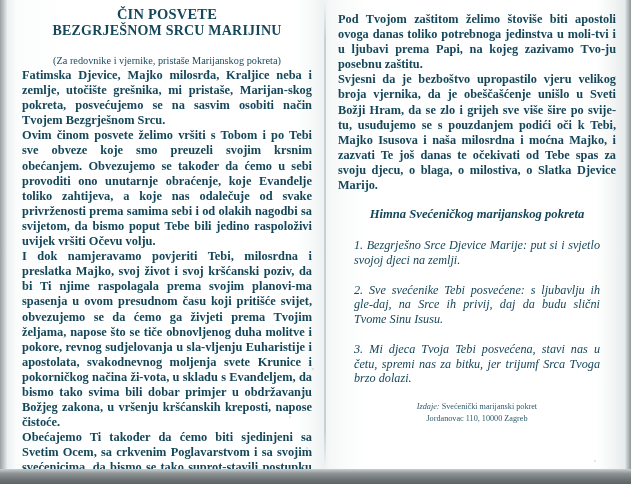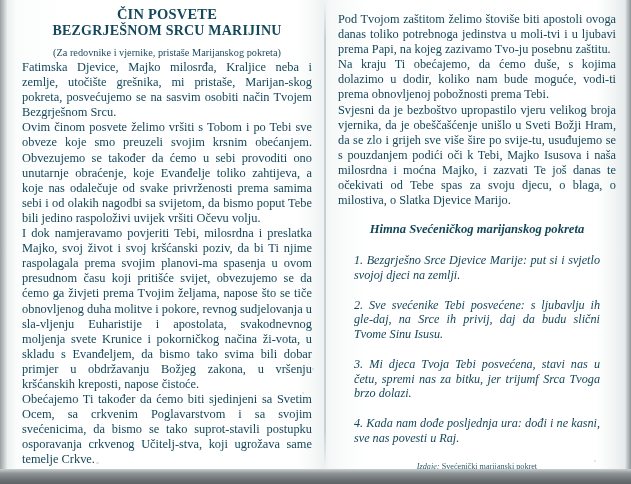--- a/index.html
+++ b/index.html
@@ -104,26 +104,26 @@
   }
   .title-2 {
     font-size: 14px;
     line-height: 17px;
   }
   .subtitle {
     color: #1b4b5e;
     text-align: center;
     font-size: 10.3px;
     line-height: 14px;
-    margin-top: 7px;
+    margin-top: 15px;
   }
 
   .body-par {
     color: #15475a;
-    font-weight: normal;
+    font-weight: bold;
     font-size: 12.4px;
     line-height: 15.1px;
     text-align: justify;
     text-justify: inter-word;
     margin: 0;
     -webkit-hyphens: manual;
     hyphens: manual;
   }
   .col-left .body-par { margin-top: 0px; }
 
@@ -194,33 +194,31 @@
 
         <p class="body-par">I dok namjeravamo povjeriti Tebi, milosrdna i preslatka Majko, svoj život i svoj kršćanski poziv, da bi Ti njime raspolagala prema svojim planovi-ma spasenja u ovom presudnom času koji pritišće svijet, obvezujemo se da ćemo ga živjeti prema Tvojim željama, napose što se tiče obnovljenog duha molitve i pokore, revnog sudjelovanja u sla-vljenju Euharistije i apostolata, svakodnevnog moljenja svete Krunice i pokorničkog načina ži-vota, u skladu s Evanđeljem, da bismo tako svima bili dobar primjer u obdržavanju Božjeg zakona, u vršenju kršćanskih kreposti, napose čistoće.</p>
 
         <p class="body-par">Obećajemo Ti također da ćemo biti sjedinjeni sa Svetim Ocem, sa crkvenim Poglavarstvom i sa svojim svećenicima, da bismo se tako suprot-stavili postupku osporavanja crkvenog Učitelj-stva, koji ugrožava same temelje Crkve.</p>
       </div>
 
       <div class="col col-right">
 
         <p class="body-par">Pod Tvojom zaštitom želimo štoviše biti apostoli ovoga danas toliko potrebnoga jedinstva u moli-tvi i u ljubavi prema Papi, na kojeg zazivamo Tvo-ju posebnu zaštitu.</p>
 
-        <p class="body-par">Na kraju Ti obećajemo, da ćemo duše, s kojima dolazimo u dodir, koliko nam bude moguće, vodi-ti prema obnovljenoj pobožnosti prema Tebi.</p>
 
         <p class="body-par">Svjesni da je bezboštvo upropastilo vjeru velikog broja vjernika, da je obeščašćenje unišlo u Sveti Božji Hram, da se zlo i grijeh sve više šire po svije-tu, usuđujemo se s pouzdanjem podići oči k Tebi, Majko Isusova i naša milosrdna i moćna Majko, i zazvati Te još danas te očekivati od Tebe spas za svoju djecu, o blaga, o milostiva, o Slatka Djevice Marijo.</p>
 
         <div class="hymn-head">Himna Svećeničkog marijanskog pokreta</div>
 
         <p class="hymn-verse">1. Bezgrješno Srce Djevice Marije: put si i svjetlo svojoj djeci na zemlji.</p>
 
         <p class="hymn-verse">2. Sve svećenike Tebi posvećene: s ljubavlju ih gle-daj, na Srce ih privij, daj da budu slični Tvome Sinu Isusu.</p>
 
         <p class="hymn-verse">3. Mi djeca Tvoja Tebi posvećena, stavi nas u četu, spremi nas za bitku, jer trijumf Srca Tvoga brzo dolazi.</p>
 
-        <p class="hymn-verse">4. Kada nam dođe posljednja ura: dođi i ne kasni, sve nas povesti u Raj.</p>
 
         <div class="footer">
           <div>
             <span class="ital">Izdaje:</span>
             <span>Svećenički marijanski pokret</span>
           </div>
           <div>Jordanovac 110, 10000 Zagreb</div>
         </div>
 
       </div>

